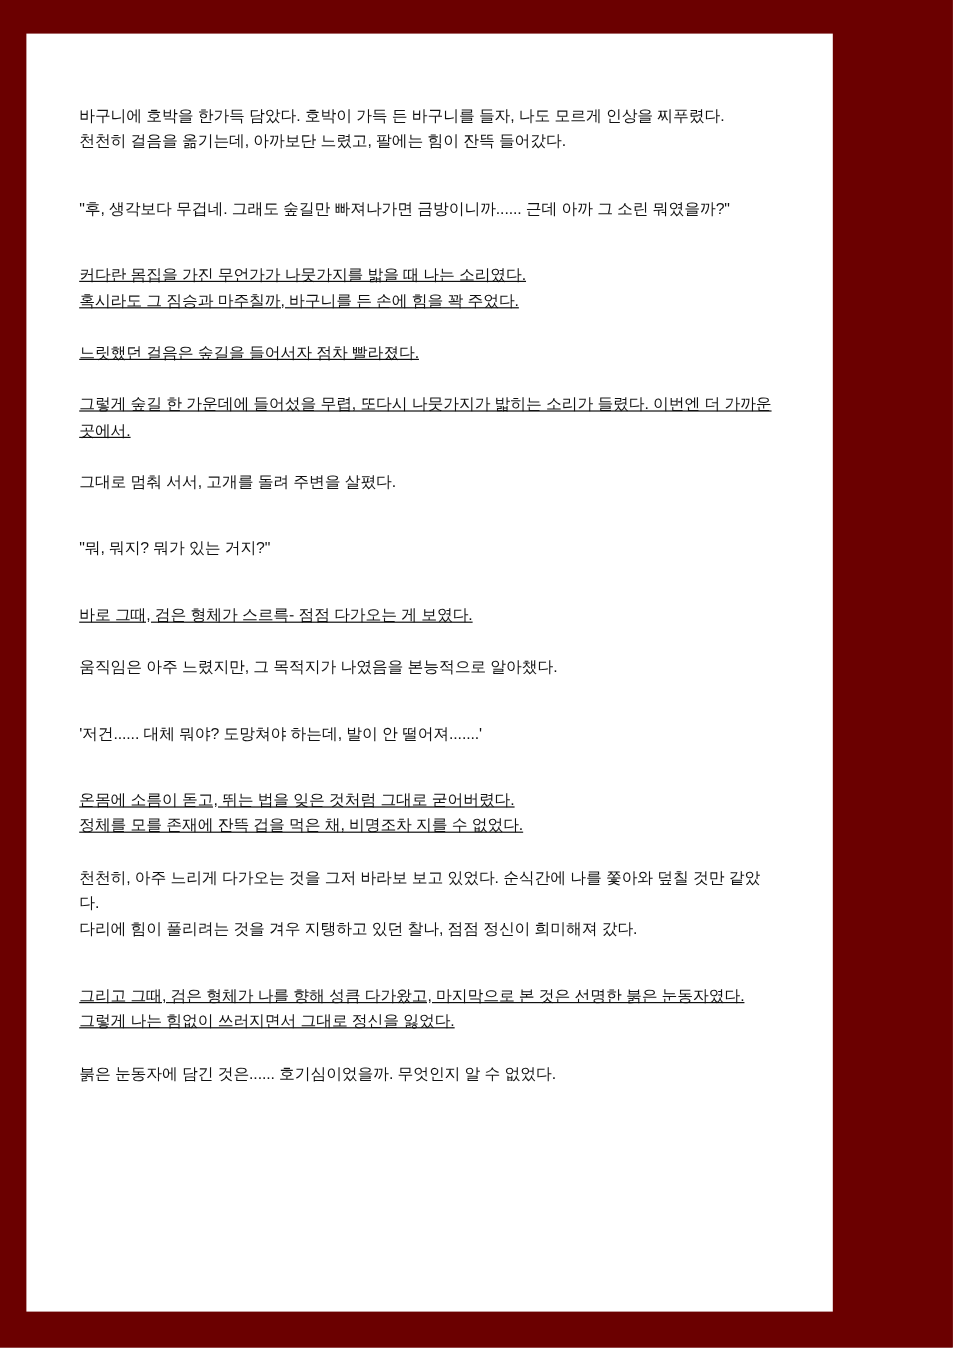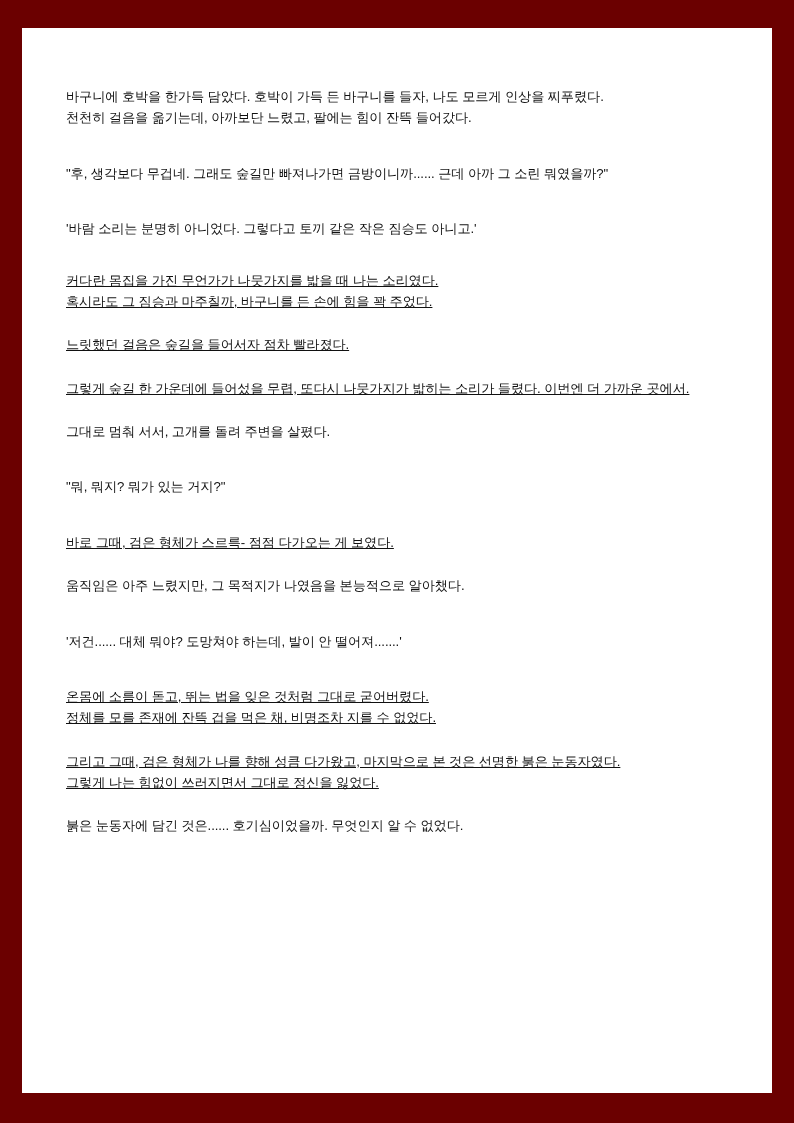--- a/index.html
+++ b/index.html
@@ -15,21 +15,21 @@
   }
   .page-frame {
     box-sizing: border-box;
     width: 794px;
     height: 1123px;
     padding: 28px 22px 30px 22px;
     background: #6b0000;
   }
   .page-sheet {
     box-sizing: border-box;
-    width: 750px;
+    width: 672px;
     height: 1065px;
     background: #ffffff;
     padding: 58px 44px 20px 44px;
     overflow: hidden;
   }
   .doc-body {
     font-size: 13.2px;
     line-height: 1.62;
     color: #111111;
     letter-spacing: -0.1px;
@@ -45,30 +45,31 @@
 </style>
 </head>
 <body>
 
 <div class="page-frame">
   <div class="page-sheet">
     <div class="doc-body">
       <p class="para gap-xl">바구니에 호박을 한가득 담았다. 호박이 가득 든 바구니를 들자, 나도 모르게 인상을 찌푸렸다.
 천천히 걸음을 옮기는데, 아까보단 느렸고, 팔에는 힘이 잔뜩 들어갔다.</p>
       <p class="para gap-xl">"후, 생각보다 무겁네. 그래도 숲길만 빠져나가면 금방이니까...... 근데 아까 그 소린 뭐였을까?"</p>
-      <p class="para gap-lg">'바람 소리는 분명히 아니었다. 그렇다고 토끼 같은 작은 짐승도 아니고.'</p>
       <p class="para gap-md">커다란 몸집을 가진 무언가가 나뭇가지를 밟을 때 나는 소리였다.
 혹시라도 그 짐승과 마주칠까, 바구니를 든 손에 힘을 꽉 주었다.</p>
       <p class="para gap-md">느릿했던 걸음은 숲길을 들어서자 점차 빨라졌다.</p>
       <p class="para gap-md">그렇게 숲길 한 가운데에 들어섰을 무렵, 또다시 나뭇가지가 밟히는 소리가 들렸다. 이번엔 더 가까운 곳에서.</p>
       <p class="para gap-xl">그대로 멈춰 서서, 고개를 돌려 주변을 살폈다.</p>
       <p class="para gap-xl">"뭐, 뭐지? 뭐가 있는 거지?"</p>
       <p class="para gap-md">바로 그때, 검은 형체가 스르륵- 점점 다가오는 게 보였다.</p>
       <p class="para gap-xl">움직임은 아주 느렸지만, 그 목적지가 나였음을 본능적으로 알아챘다.</p>
       <p class="para gap-xl">'저건...... 대체 뭐야? 도망쳐야 하는데, 발이 안 떨어져.......'</p>
       <p class="para gap-md">온몸에 소름이 돋고, 뛰는 법을 잊은 것처럼 그대로 굳어버렸다.
 정체를 모를 존재에 잔뜩 겁을 먹은 채, 비명조차 지를 수 없었다.</p>
+      <p class="para gap-xl">천천히, 아주 느리게 다가오는 것을 그저 바라보 보고 있었다. 순식간에 나를 쫓아와 덮칠 것만 같았다.
+다리에 힘이 풀리려는 것을 겨우 지탱하고 있던 찰나, 점점 정신이 희미해져 갔다.</p>
       <p class="para gap-md">그리고 그때, 검은 형체가 나를 향해 성큼 다가왔고, 마지막으로 본 것은 선명한 붉은 눈동자였다.
 그렇게 나는 힘없이 쓰러지면서 그대로 정신을 잃었다.</p>
       <p class="para gap-sm">붉은 눈동자에 담긴 것은...... 호기심이었을까. 무엇인지 알 수 없었다.</p>
     </div>
   </div>
 </div>
 
 </body></html>

